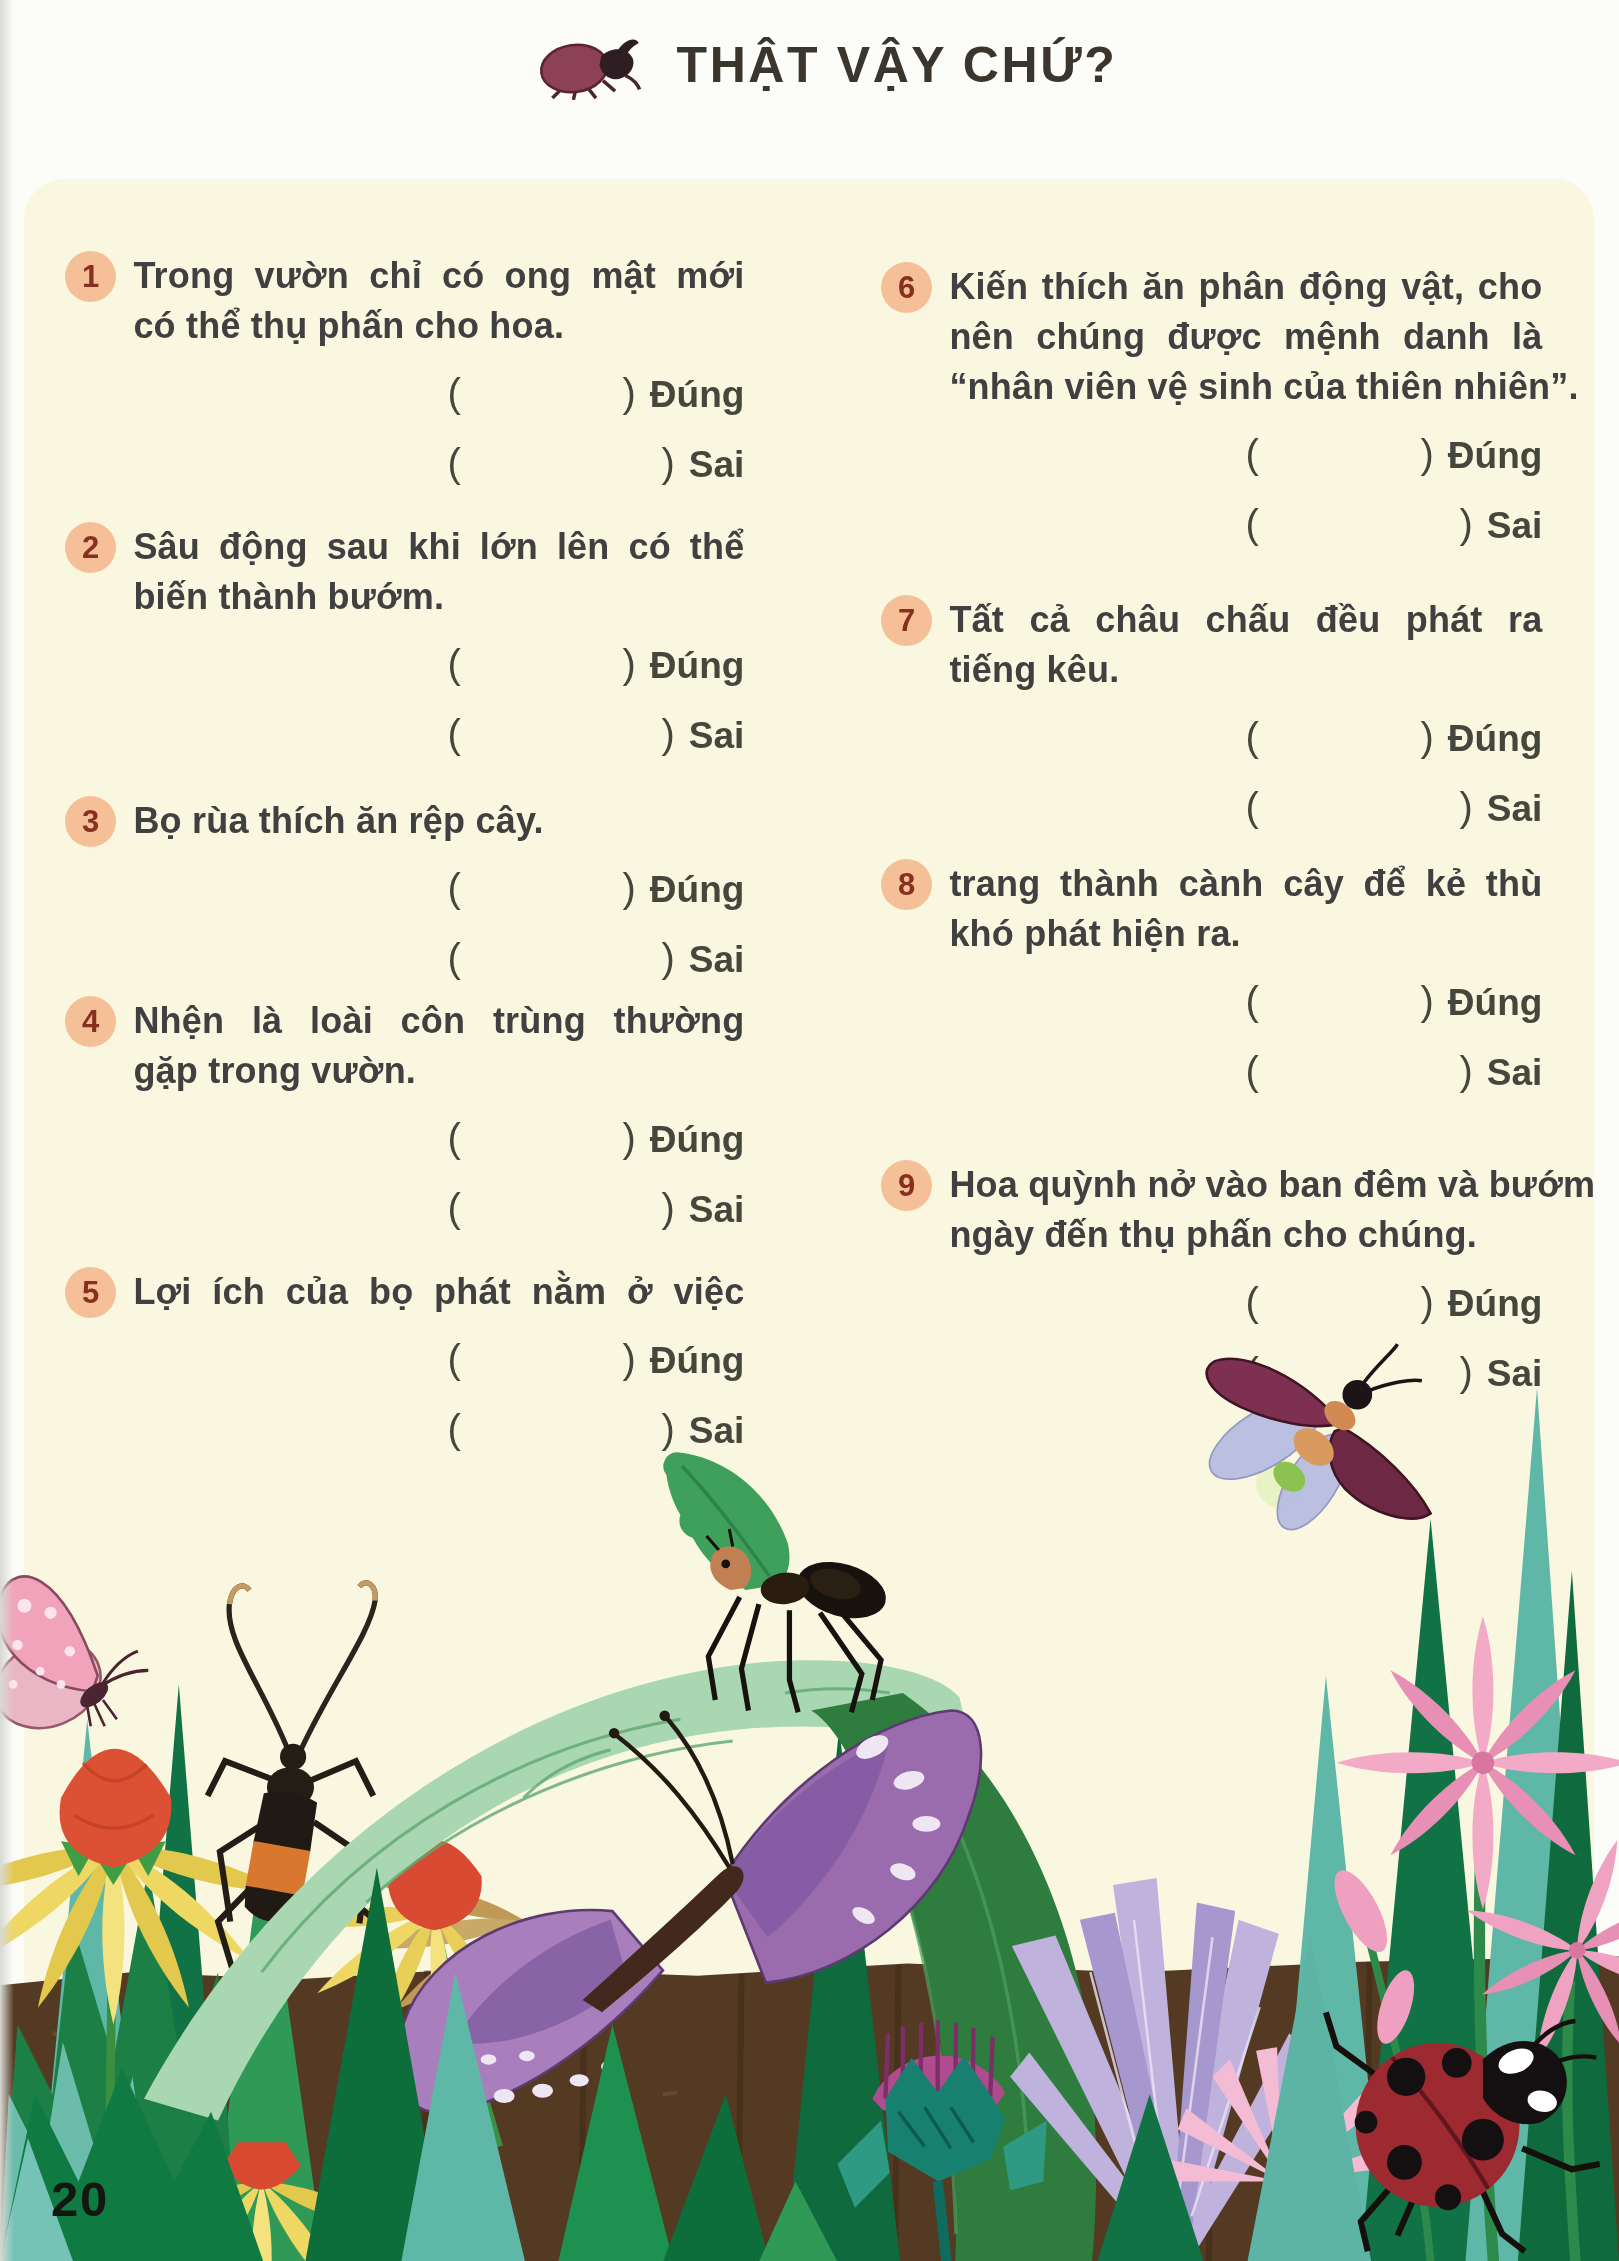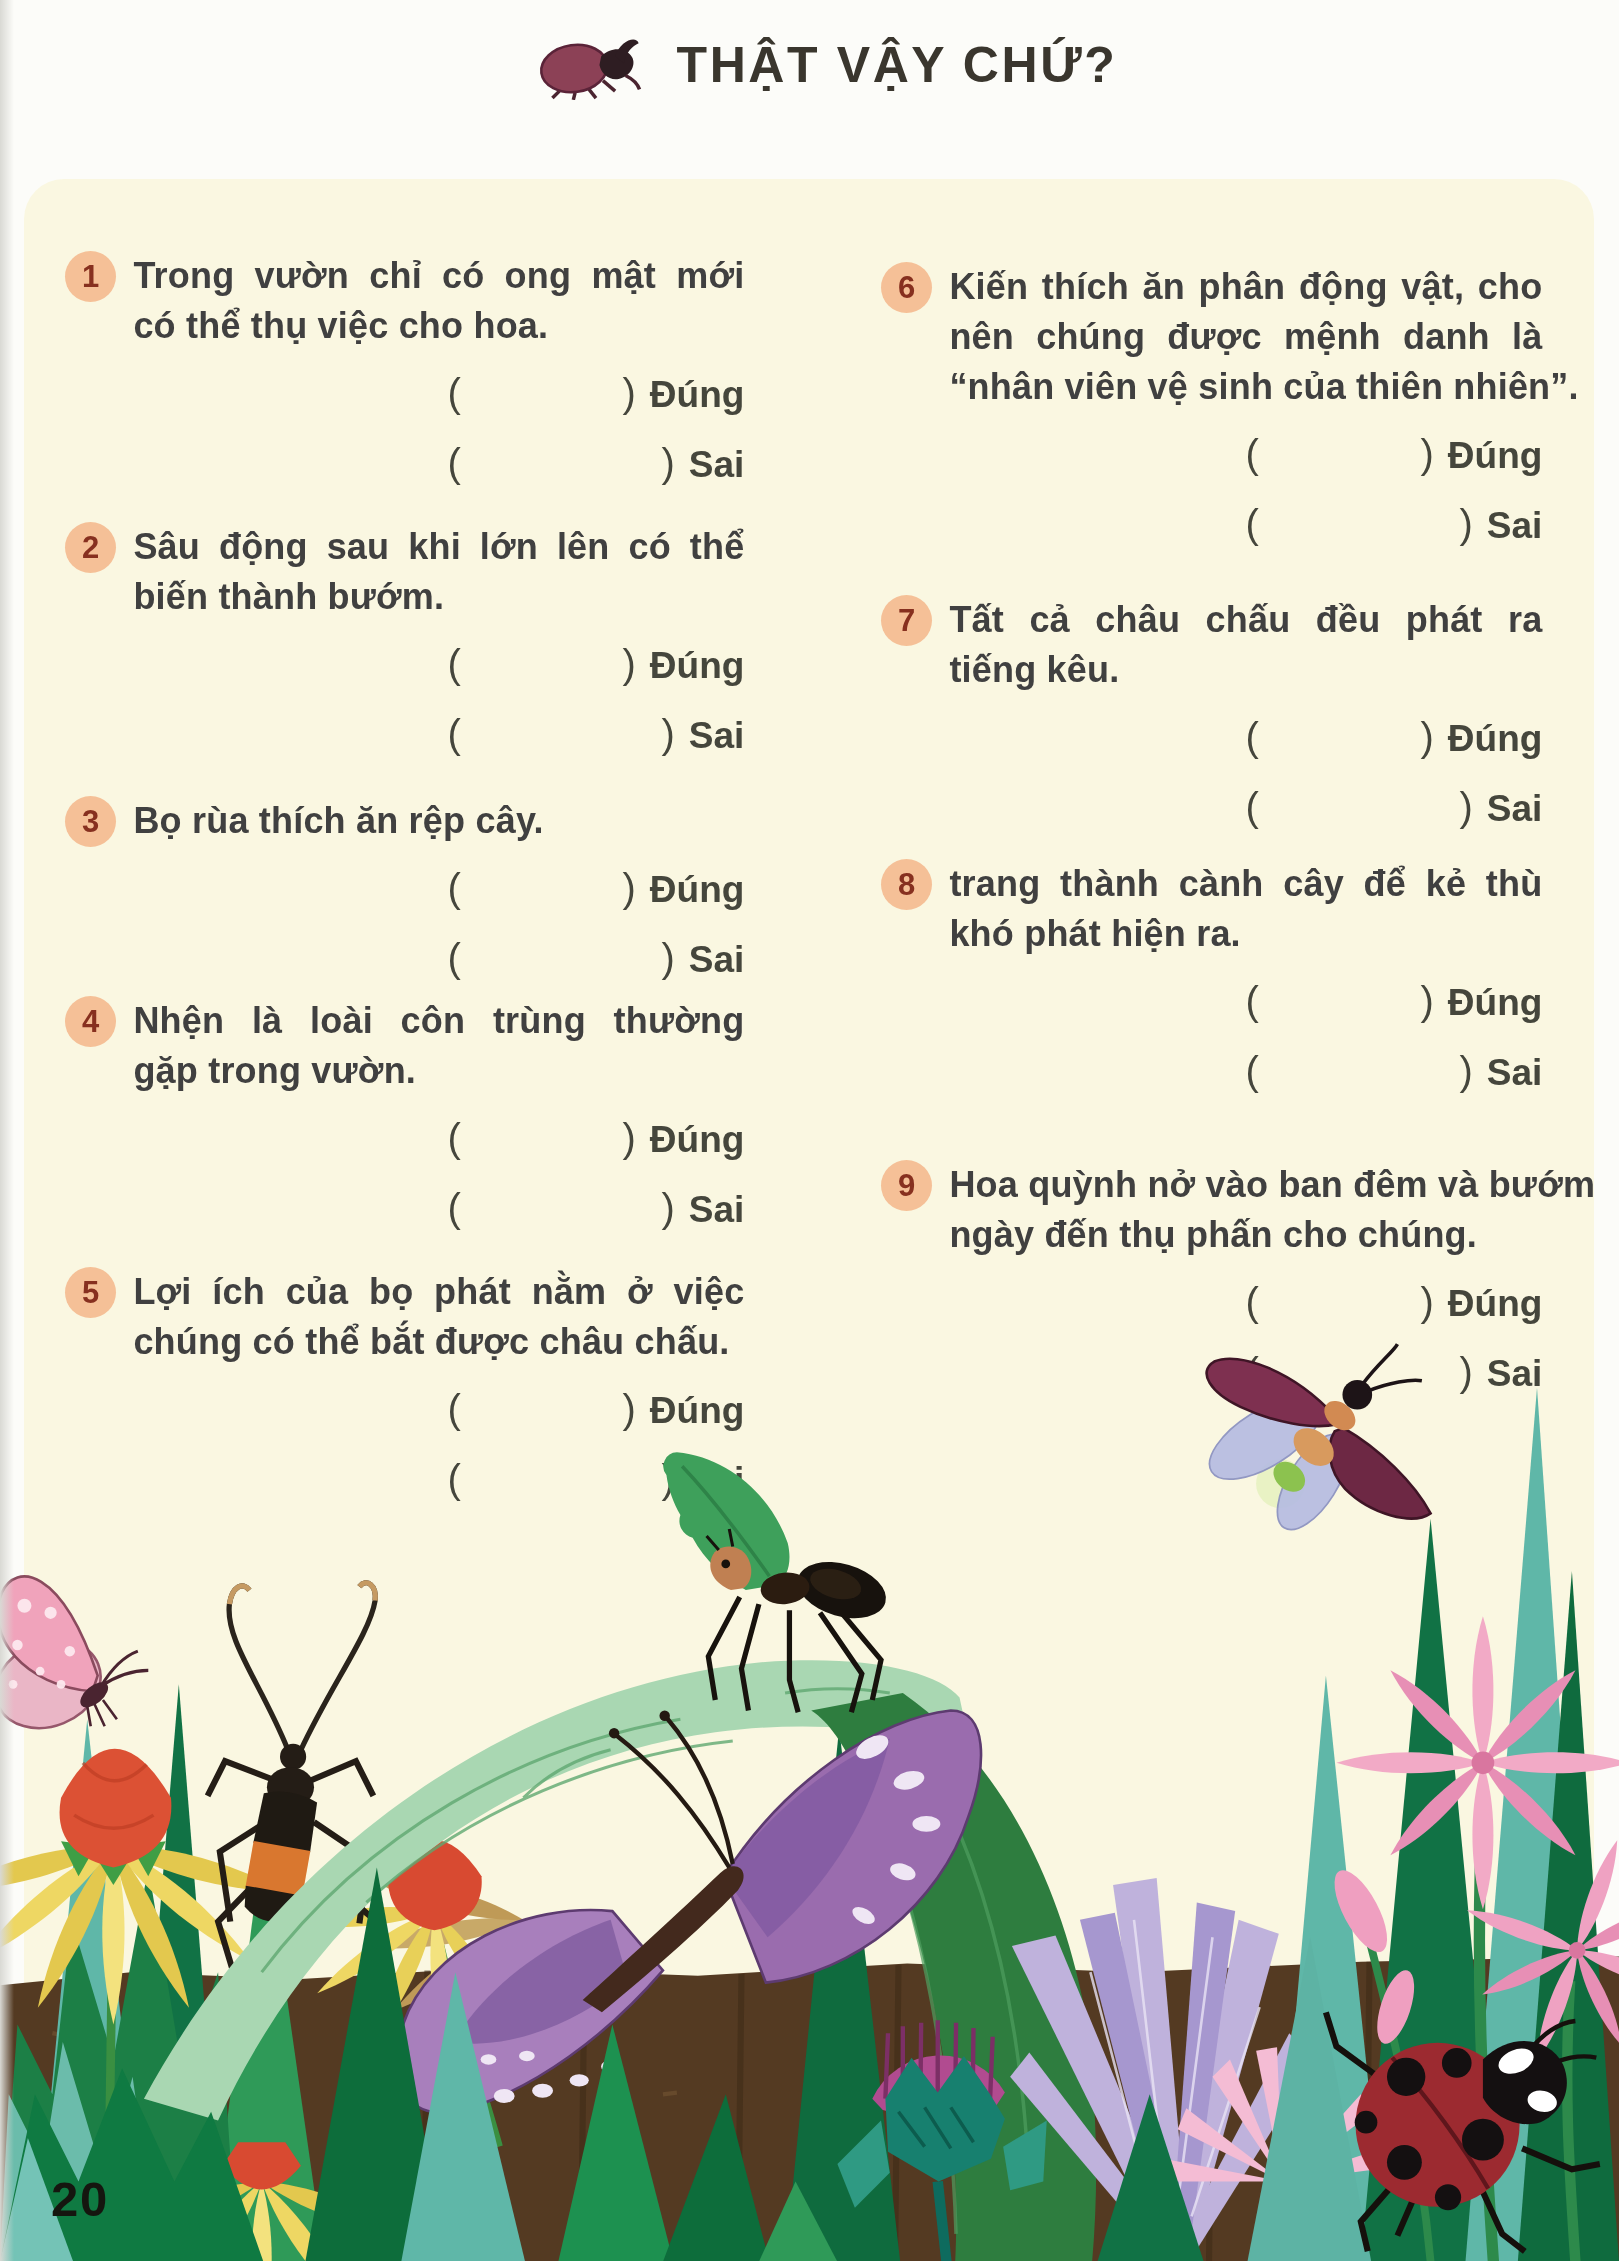--- a/index.html
+++ b/index.html
@@ -76,21 +76,21 @@
   </svg>
   <h1>THẬT VẬY CHỨ?</h1>
 </div>
 
 <div class="card"></div>
 
 <div class="question col-l" style="top:251px;left:65px;">
   <div class="qnum">1</div>
   <div class="qbody">
     <div class="qline">Trong vườn chỉ có ong mật mới</div>
-    <div class="qline last">có thể thụ việc cho hoa.</div>
+    <div class="qline last">có thể thụ phấn cho hoa.</div>
     <div class="opt">
         <span class="paren">(</span>
         <span class="spacer"></span>
         <span class="paren">)</span>
         <span class="optlabel">Đúng</span>
       </div>
     <div class="opt">
         <span class="paren">(</span>
         <span class="spacer"></span>
         <span class="paren">)</span>
@@ -155,21 +155,20 @@
         <span class="paren">)</span>
         <span class="optlabel">Sai</span>
       </div>
   </div>
 </div>
 
 <div class="question col-l" style="top:1267px;left:65px;">
   <div class="qnum">5</div>
   <div class="qbody">
     <div class="qline">Lợi ích của bọ phát nằm ở việc</div>
-    <div class="qline last">chúng có thể bắt được châu chấu.</div>
     <div class="opt">
         <span class="paren">(</span>
         <span class="spacer"></span>
         <span class="paren">)</span>
         <span class="optlabel">Đúng</span>
       </div>
     <div class="opt">
         <span class="paren">(</span>
         <span class="spacer"></span>
         <span class="paren">)</span>

